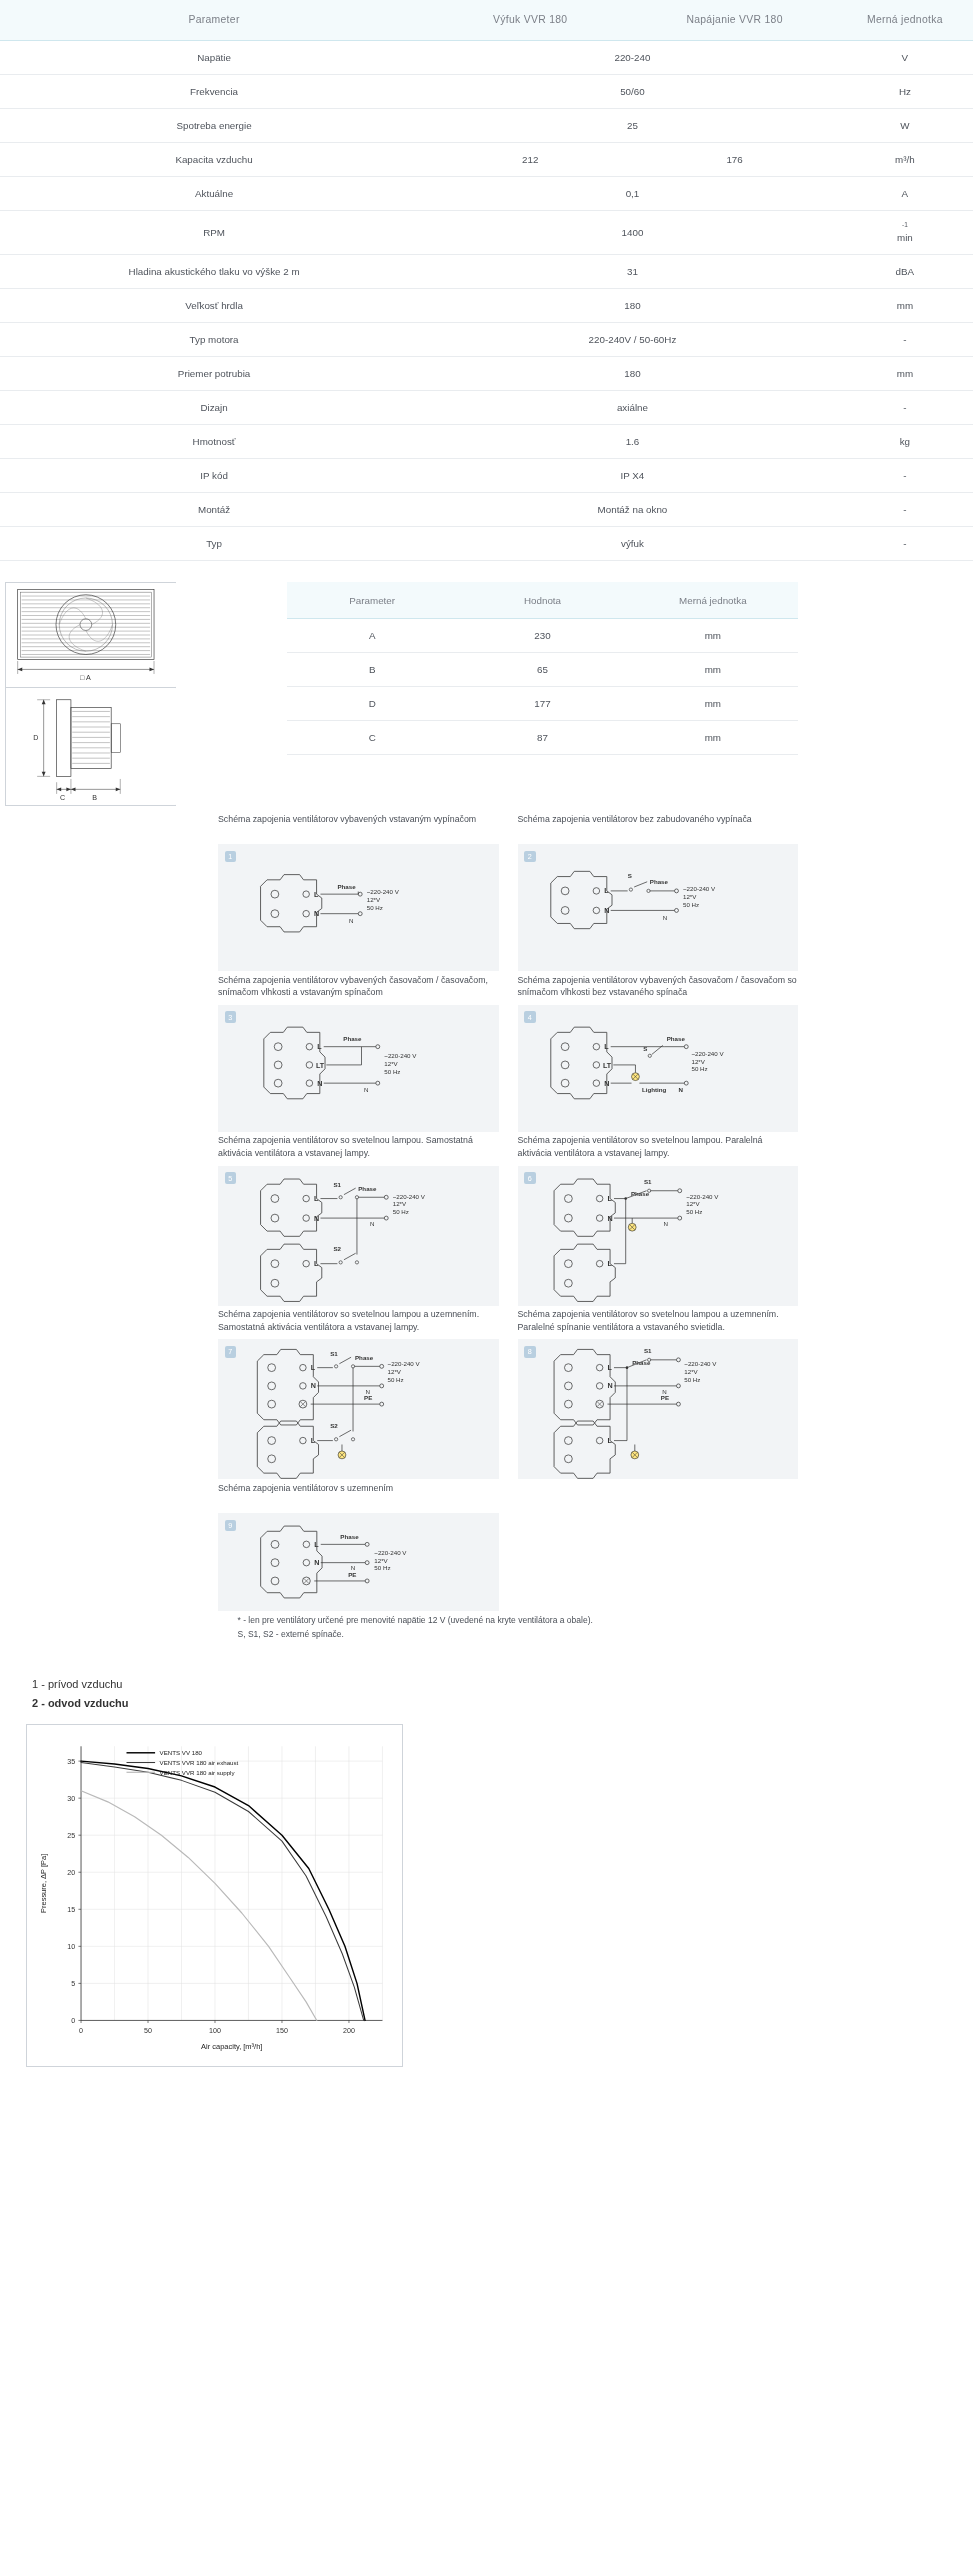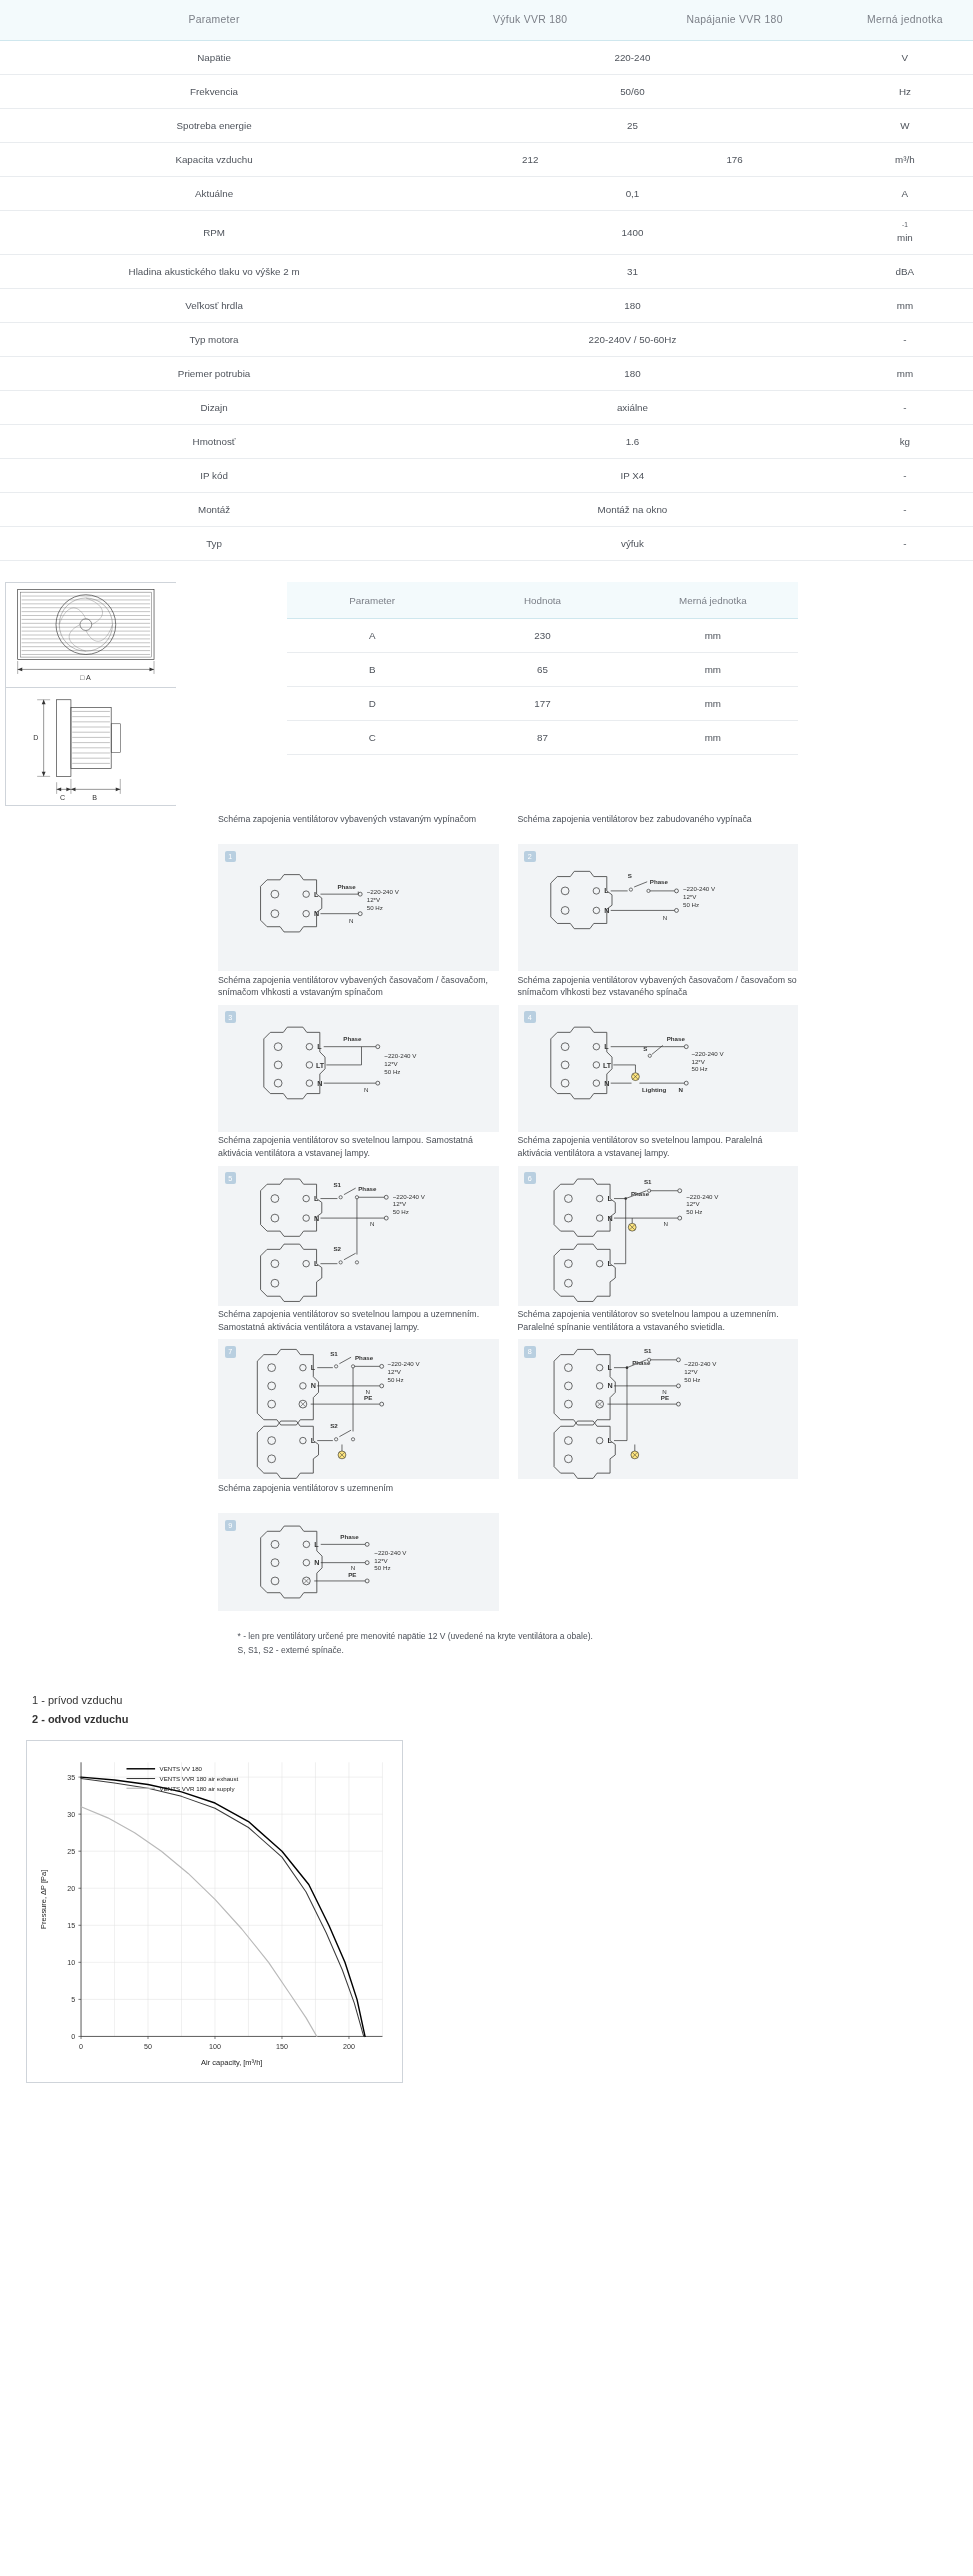--- a/index.html
+++ b/index.html
@@ -116,21 +116,21 @@
     width:11.7px;height:11.7px;border-radius:2px;
     background:#b9cfe0;color:#fff;font-size:7.2px;
     display:flex;align-items:center;justify-content:center;
   }
   .single-wrap{display:flex;justify-content:space-between;}
   .single-wrap .wcell{flex:0 0 48.5%;}
   .footnote{
     font-size:8.5px;
     color:#4a4f57;
     line-height:1.6;
-    margin-top:19px;
+    margin-top:3px;
     padding-left:19.5px;
   }
 
   
   .airlegend{
     margin-top:34px;
     padding-left:32px;
     font-size:11px;
     color:#333;
     line-height:1.7;

